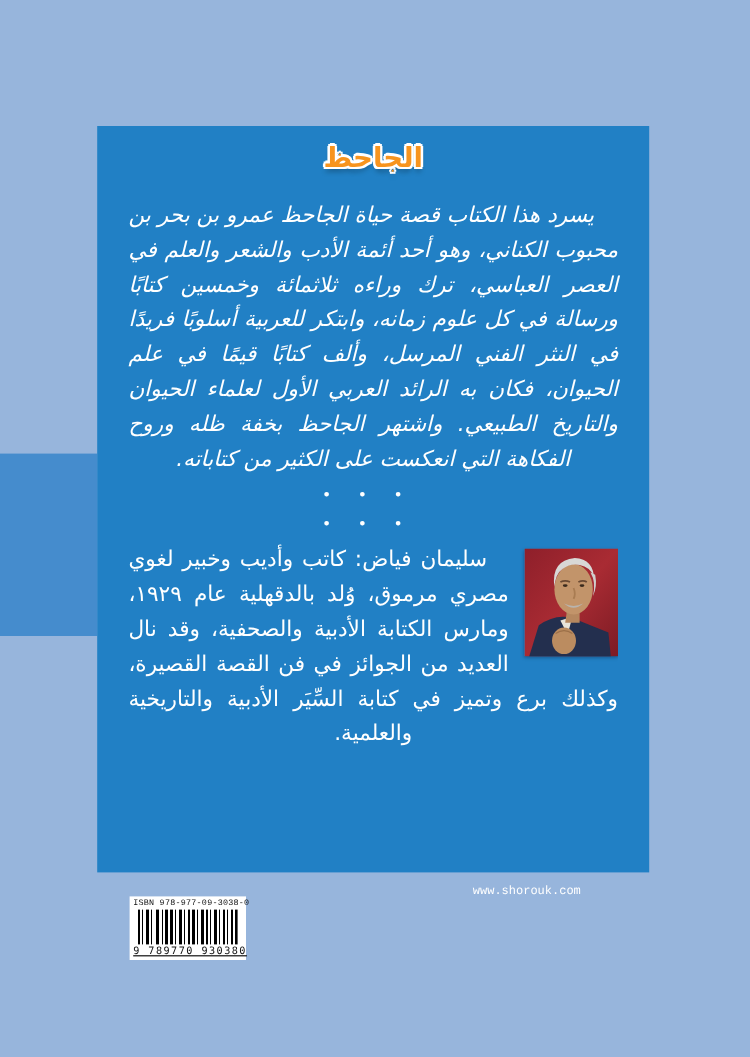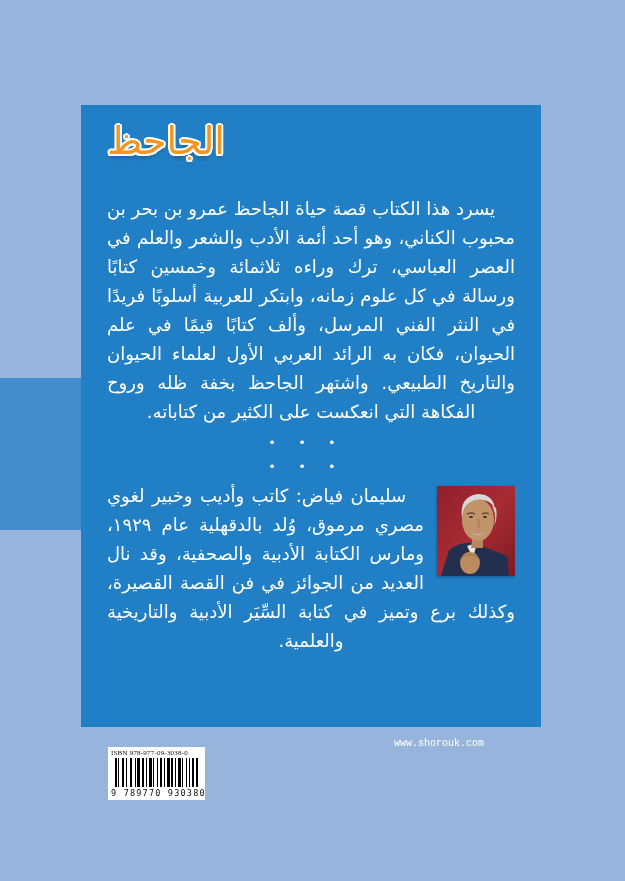--- a/index.html
+++ b/index.html
@@ -23,43 +23,43 @@
   .panel {
     position:absolute; left:81px; top:105px;
     width:460px; height:622px;
     background:#2180c5;
     box-sizing:border-box;
     padding:0 26px;
   }
 
   .title {
     margin:14px 0 0;
-    text-align:left;
-    font-size:38px;
-    font-weight:normal;
+    text-align:center;
+    font-size:23px;
+    font-weight:bold;
     color:#f7941e;
     letter-spacing:1px;
     text-shadow:
       -2px 0 0 #fff, 2px 0 0 #fff, 0 -2px 0 #fff, 0 2px 0 #fff,
       -1.5px -1.5px 0 #fff, 1.5px -1.5px 0 #fff,
       -1.5px 1.5px 0 #fff, 1.5px 1.5px 0 #fff,
       0 4px 4px rgba(0,0,0,0.25);
   }
 
   .arabic-par {
     direction:rtl;
     unicode-bidi:embed;
     color:#ffffff;
     font-size:18px;
     line-height:29px;
     text-align:justify;
     text-align-last:center;
     margin:0;
   }
-  .p1 { margin-top:31px; text-indent:20px; }
+  .p1 { margin-top:20px; text-indent:20px;font-style:italic; }
   .p2 { margin-top:2px; }
 
   .sep {
     color:#ffffff;
     text-align:center;
     font-size:13px;
     letter-spacing:9px;
     padding-right:9px; 
     margin:9px 0 7px;
   }
@@ -80,24 +80,24 @@
 
   
   .barcode-box {
     position:absolute; left:108px; top:747px;
     width:97px; height:53px;
     background:#ffffff;
     box-sizing:border-box;
     padding:2px 3px 0;
   }
   .isbn-line {
-    font-family:Liberation Serif, serif;
+    font-family:Liberation Mono, monospace;
     font-size:7px;
     letter-spacing:0.2px;
-    text-align:left;
+    text-align:center;
     color:#111;
     white-space:nowrap;
   }
   .bars {
     height:29px;
     margin:1px 4px 0;
     background:linear-gradient(90deg,
       #000 0 2%, #fff 2% 4%, #000 4% 5%, #fff 5% 8%, #000 8% 11%, #fff 11% 13%,
       #000 13% 14%, #fff 14% 18%, #000 18% 21%, #fff 21% 24%, #000 24% 25%,
       #fff 25% 27%, #000 27% 30%, #fff 30% 32%, #000 32% 35%, #fff 35% 37%,
@@ -109,20 +109,21 @@
       #fff 90% 93%, #000 93% 95%, #fff 95% 97%, #000 97% 100%);
   }
   .digits {
     font-family:"DejaVu Sans Mono", monospace;
     font-size:8.5px;
     letter-spacing:1.2px;
     text-align:center;
     color:#111;
     margin-top:1px;
     white-space:nowrap;
+    text-decoration:underline;
   }
 
   .publisher {
     position:absolute; left:394px; top:735px;
     width:152px;
     color:#ffffff;
   }
   .pub-name-row {
     direction:rtl;
     text-align:right;

